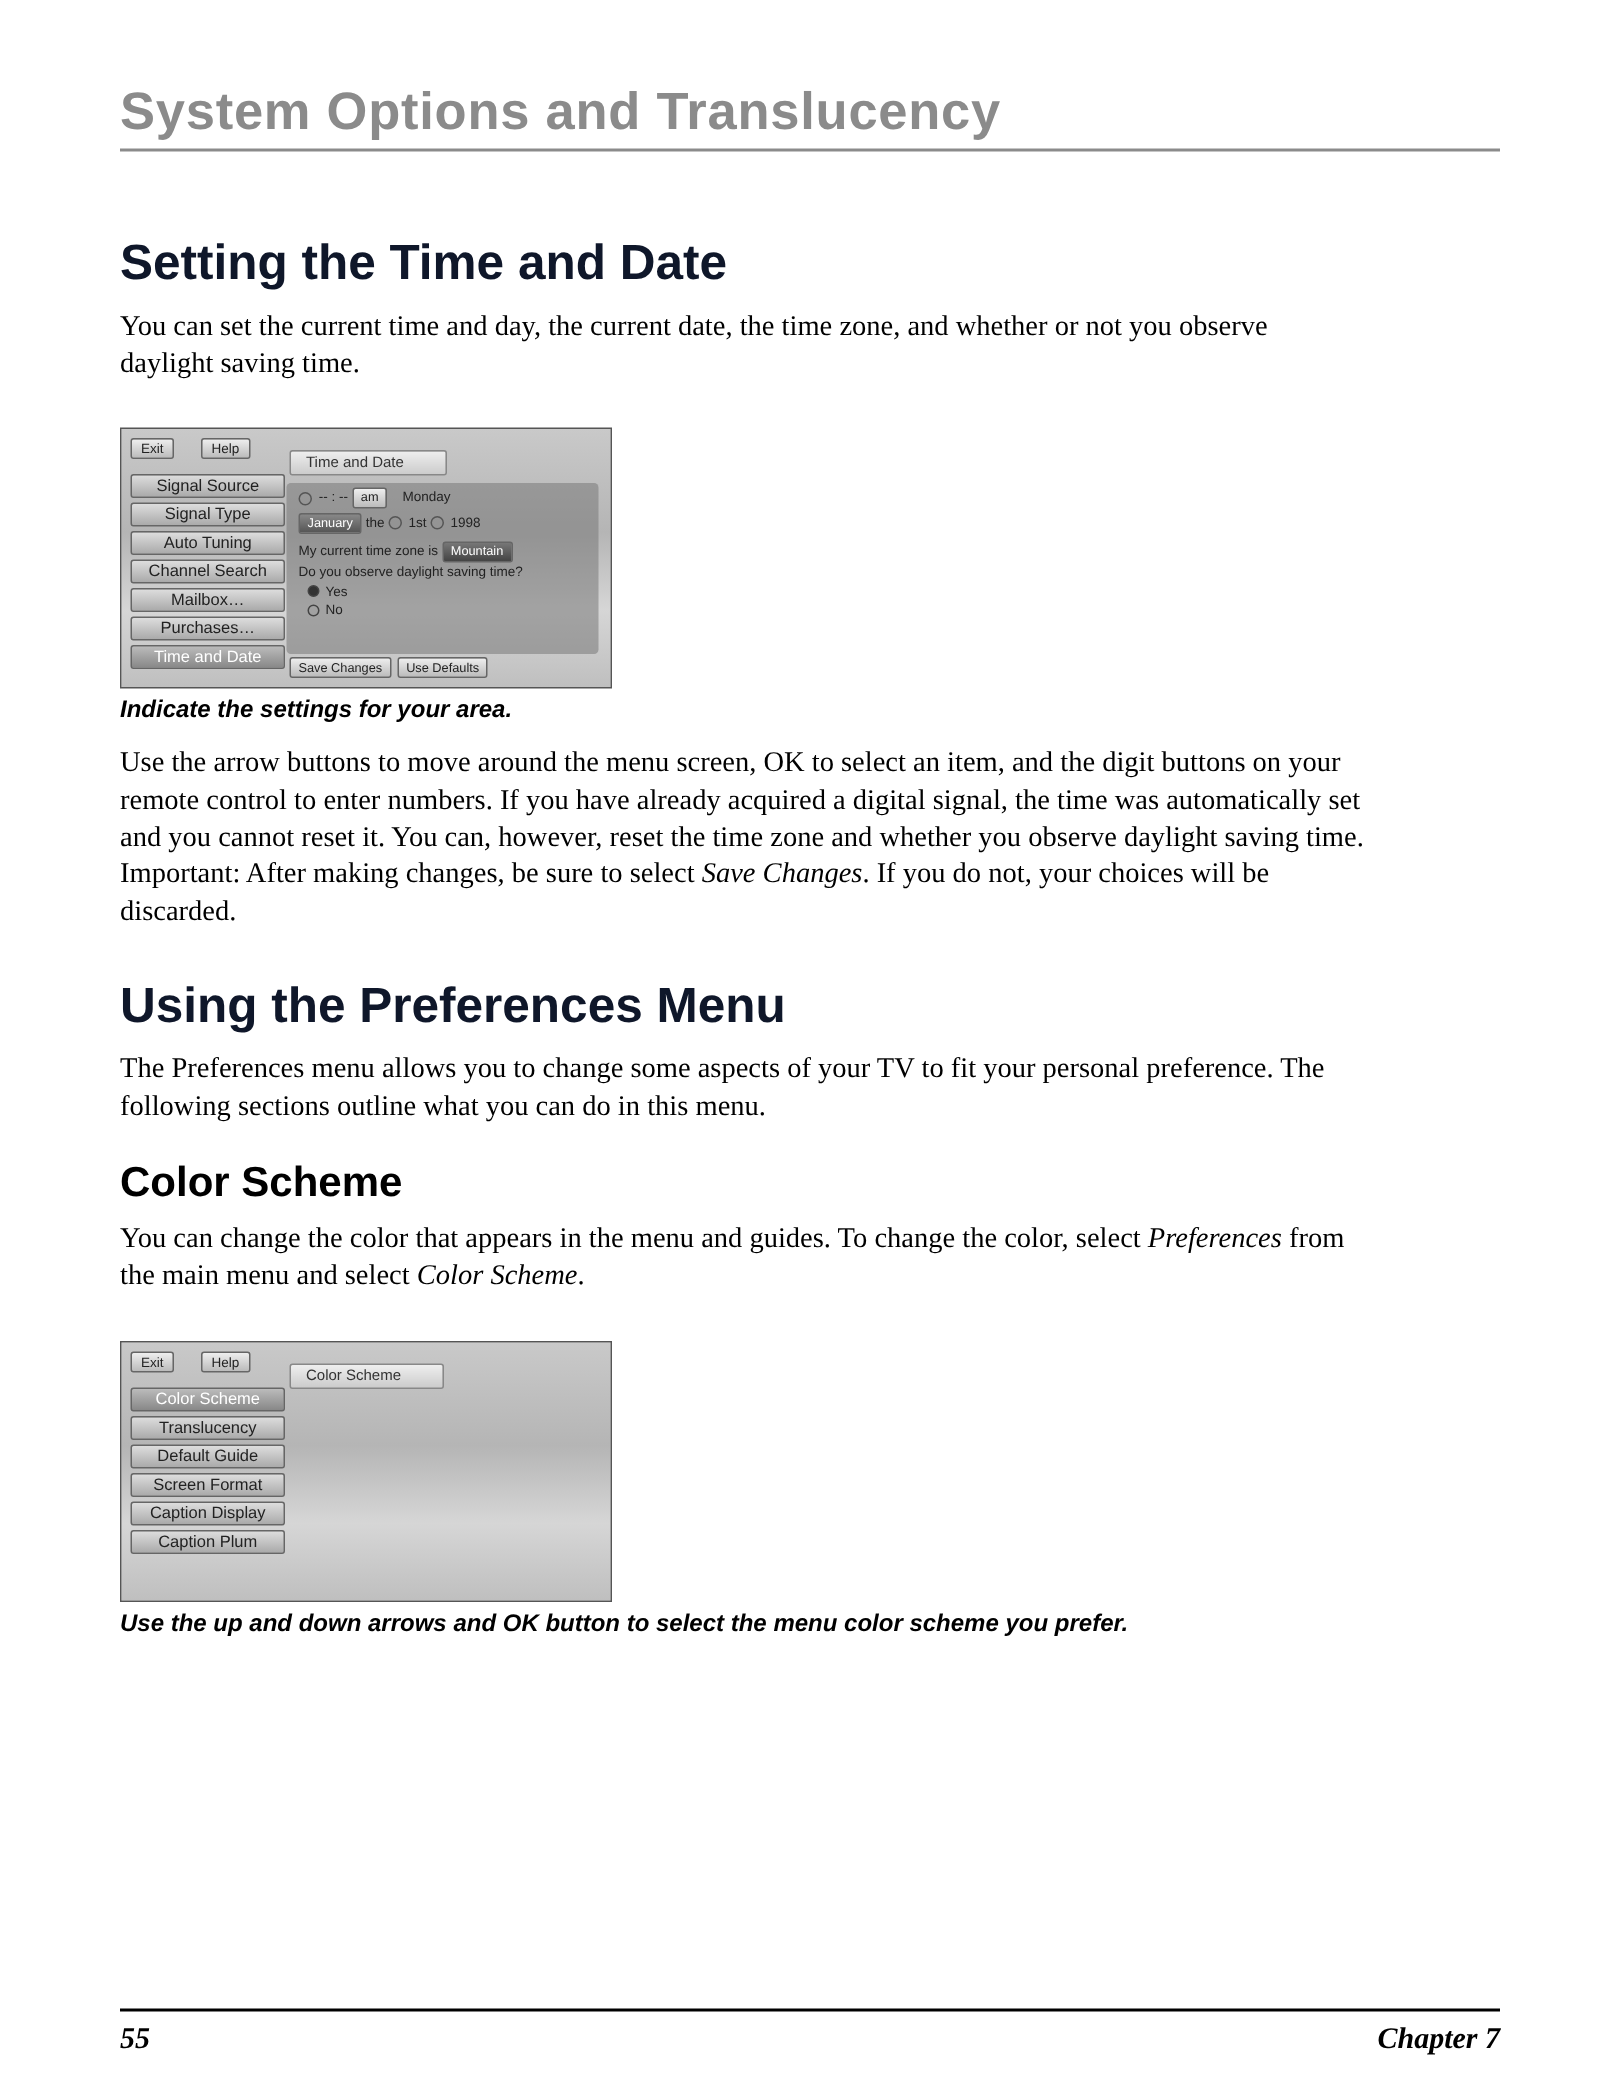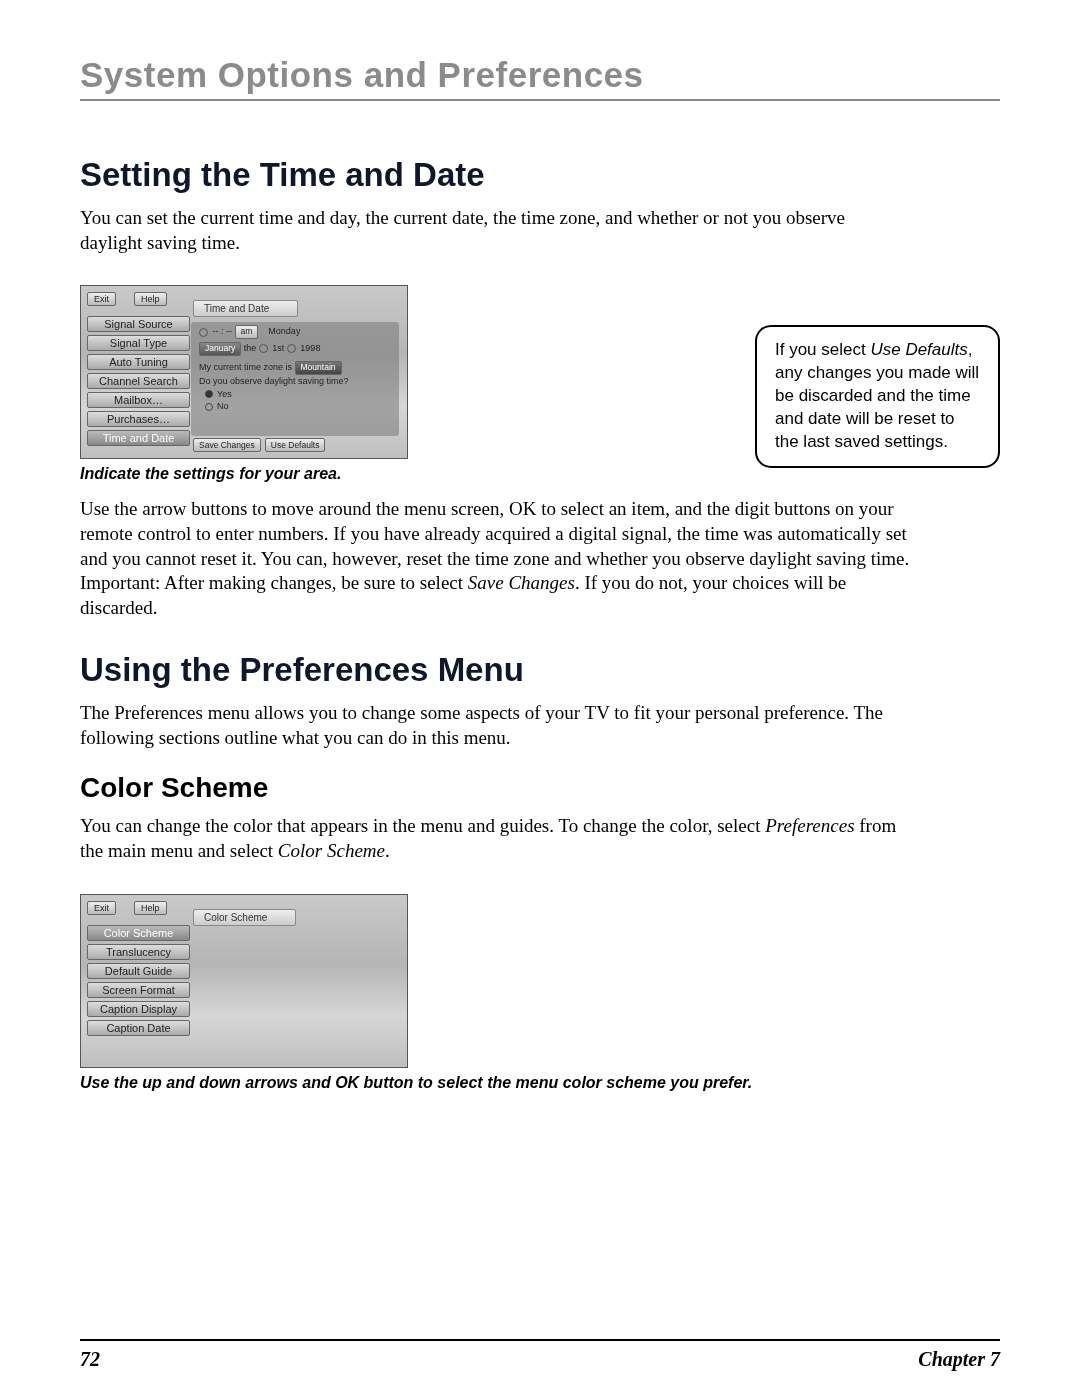--- a/index.html
+++ b/index.html
@@ -147,21 +147,21 @@
     display:flex;
     align-items:flex-start;
     gap:36px;
     margin-top:30px;
     margin-bottom:0;
   }
 </style>
 </head>
 <body>
 
-<div class="page-title">System Options and Preferences</div>
+<div class="page-title">System Options and Translucency</div>
 
 <h2 class="sect">Setting the Time and Date</h2>
 <p class="body">You can set the current time and day, the current date, the time zone, and whether or not you observe daylight saving time.</p>
 
 <div class="fig-row">
   <div class="fig-block">
 
     <div class="shot sA">
       <div class="topbar">
         <span class="pill">Exit</span>
@@ -206,23 +206,20 @@
         </div>
       </div>
       <div class="bottombar">
         <span class="pill">Save Changes</span>
         <span class="pill">Use Defaults</span>
       </div>
     </div>
     <div class="caption">Indicate the settings for your area.</div>
   </div>
 
-  <div class="callout">
-    <span>If you select </span><span class="ital">Use Defaults</span><span>, any changes you made will be discarded and the time and date will be reset to the last saved settings.</span>
-  </div>
 </div>
 
 <p class="body">
   <span>Use the arrow buttons to move around the menu screen, OK to select an item, and the digit buttons on your remote control to enter numbers. If you have already acquired a digital signal, the time was automatically set and you cannot reset it. You can, however, reset the time zone and whether you observe daylight saving time. Important: After making changes, be sure to select </span><span class="ital">Save Changes</span><span>. If you do not, your choices will be discarded.</span>
 </p>
 
 <h2 class="sect" style="margin-top:30px;">Using the Preferences Menu</h2>
 <p class="body">The Preferences menu allows you to change some aspects of your TV to fit your personal preference. The following sections outline what you can do in this menu.</p>
 
 <h3 class="sub">Color Scheme</h3>
@@ -237,24 +234,24 @@
         <span class="pill">Exit</span>
         <span class="pill">Help</span>
       </div>
       <div class="panel-title">Color Scheme</div>
       <div class="side">
         <span class="pill active">Color Scheme</span>
         <span class="pill">Translucency</span>
         <span class="pill">Default Guide</span>
         <span class="pill">Screen Format</span>
         <span class="pill">Caption Display</span>
-        <span class="pill">Caption Date</span>
+        <span class="pill">Caption Plum</span>
       </div>
     </div>
     <div class="caption">Use the up and down arrows and OK button to select the menu color scheme you prefer.</div>
   </div>
 </div>
 
 <div class="footer-rule"></div>
 <div class="footer">
-  <span>72</span>
+  <span>55</span>
   <span>Chapter 7</span>
 </div>
 
 </body></html>

